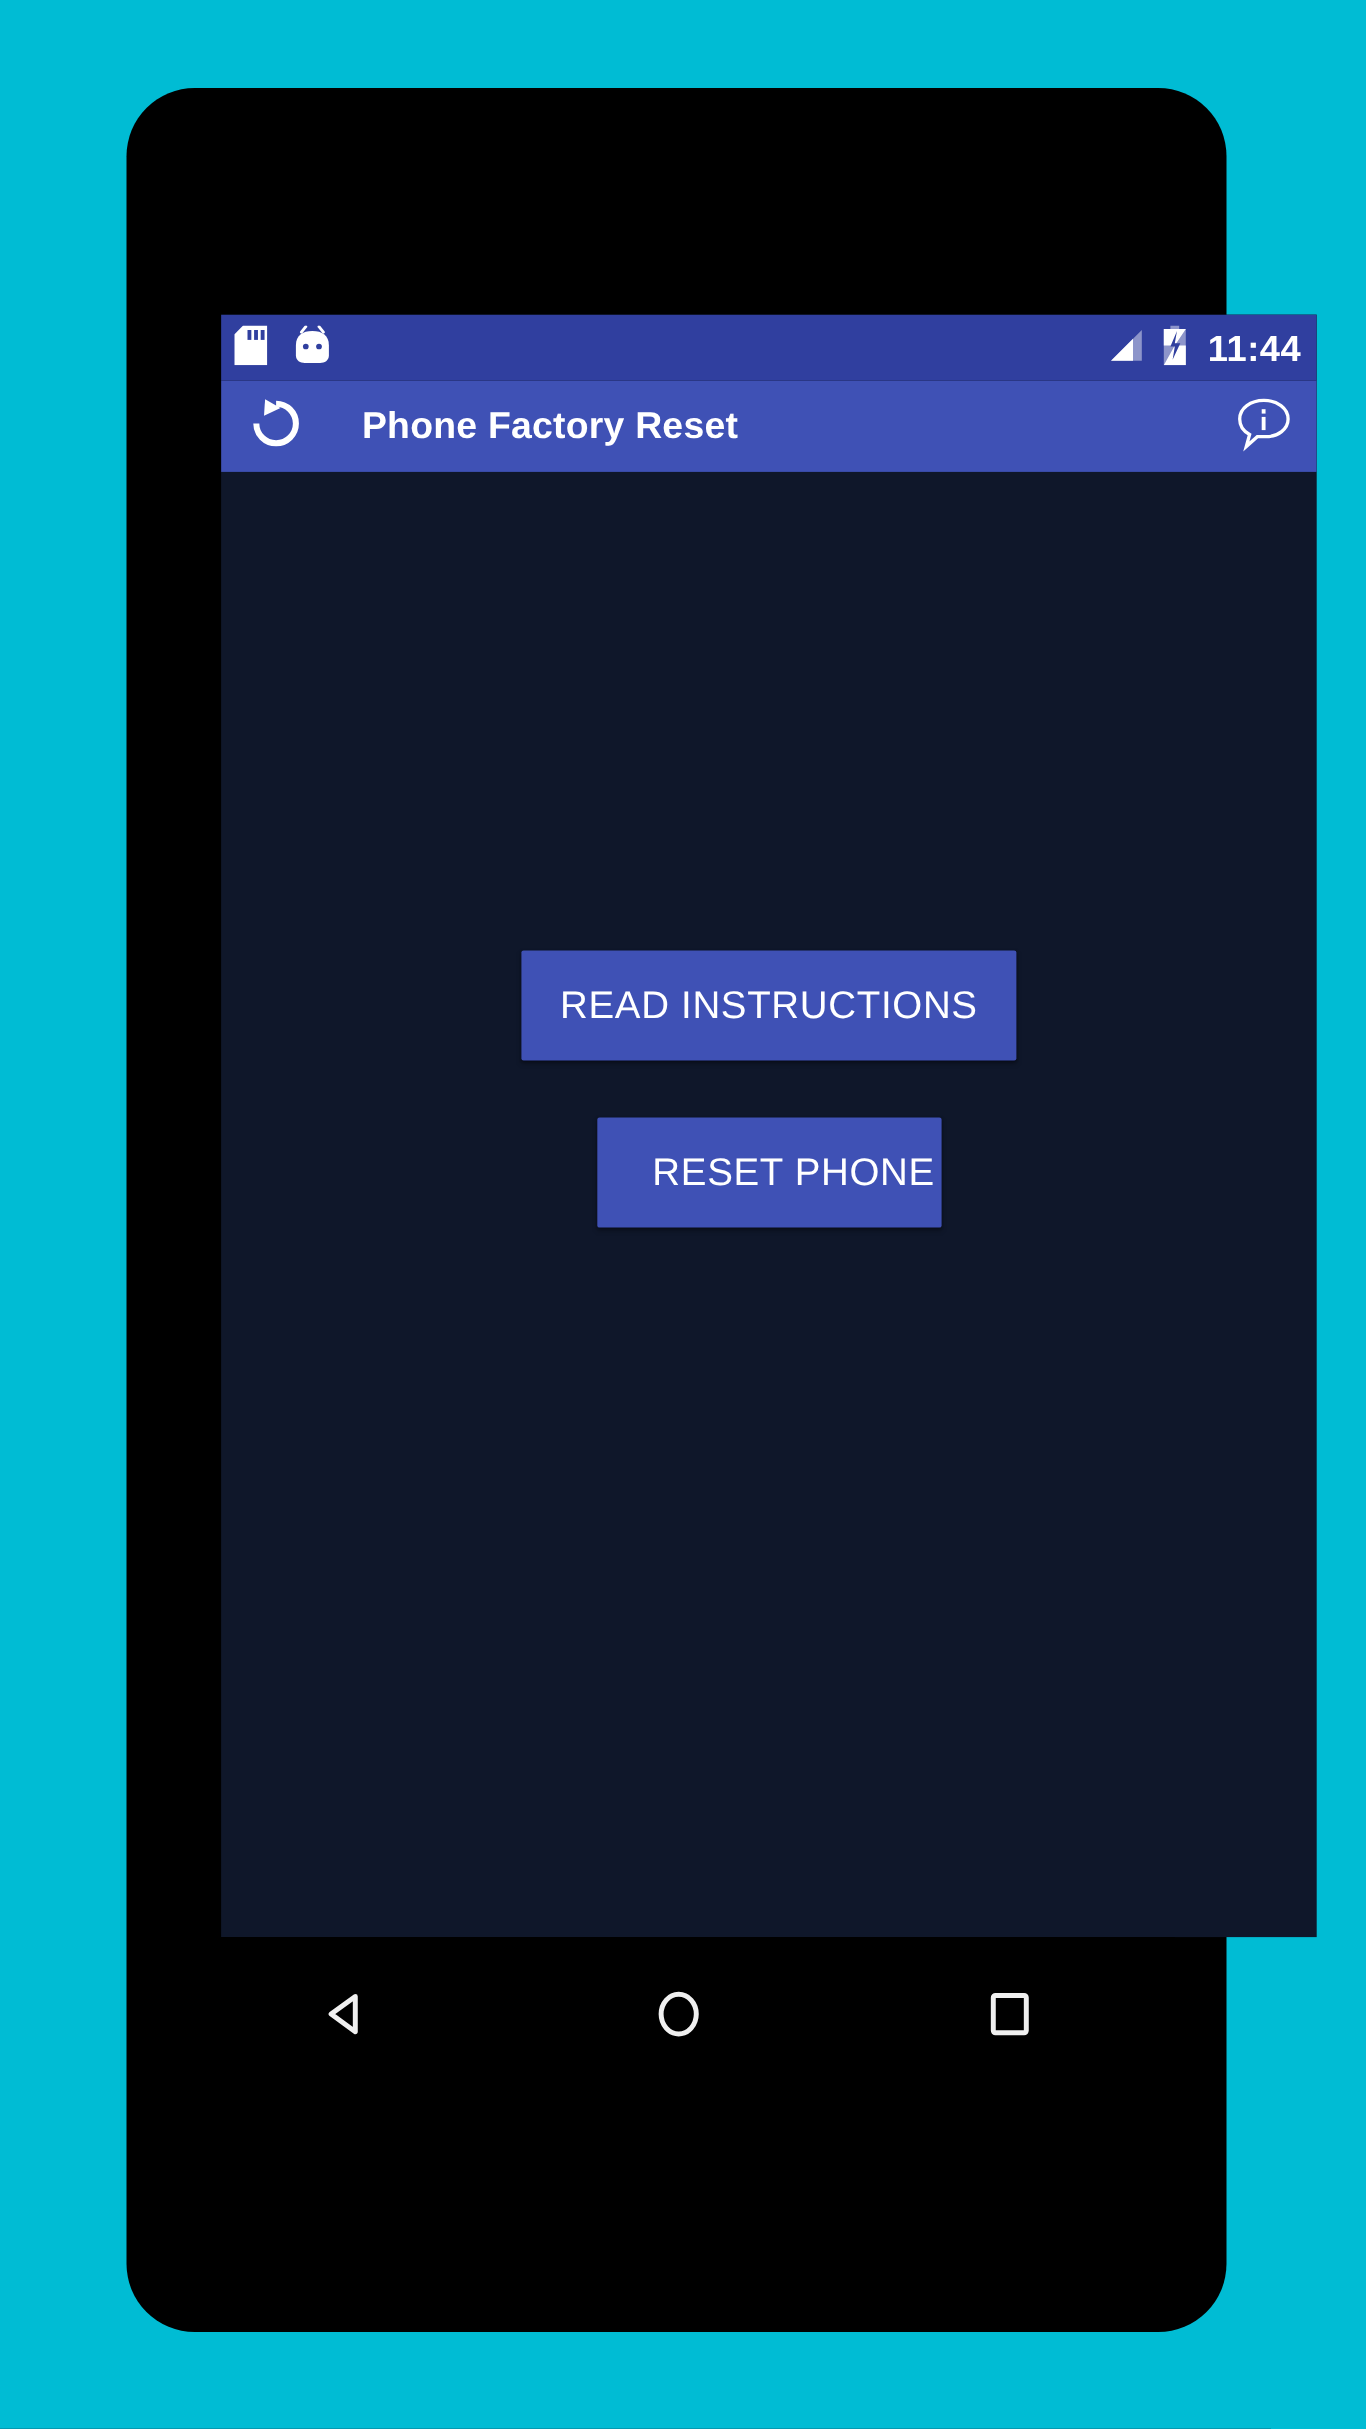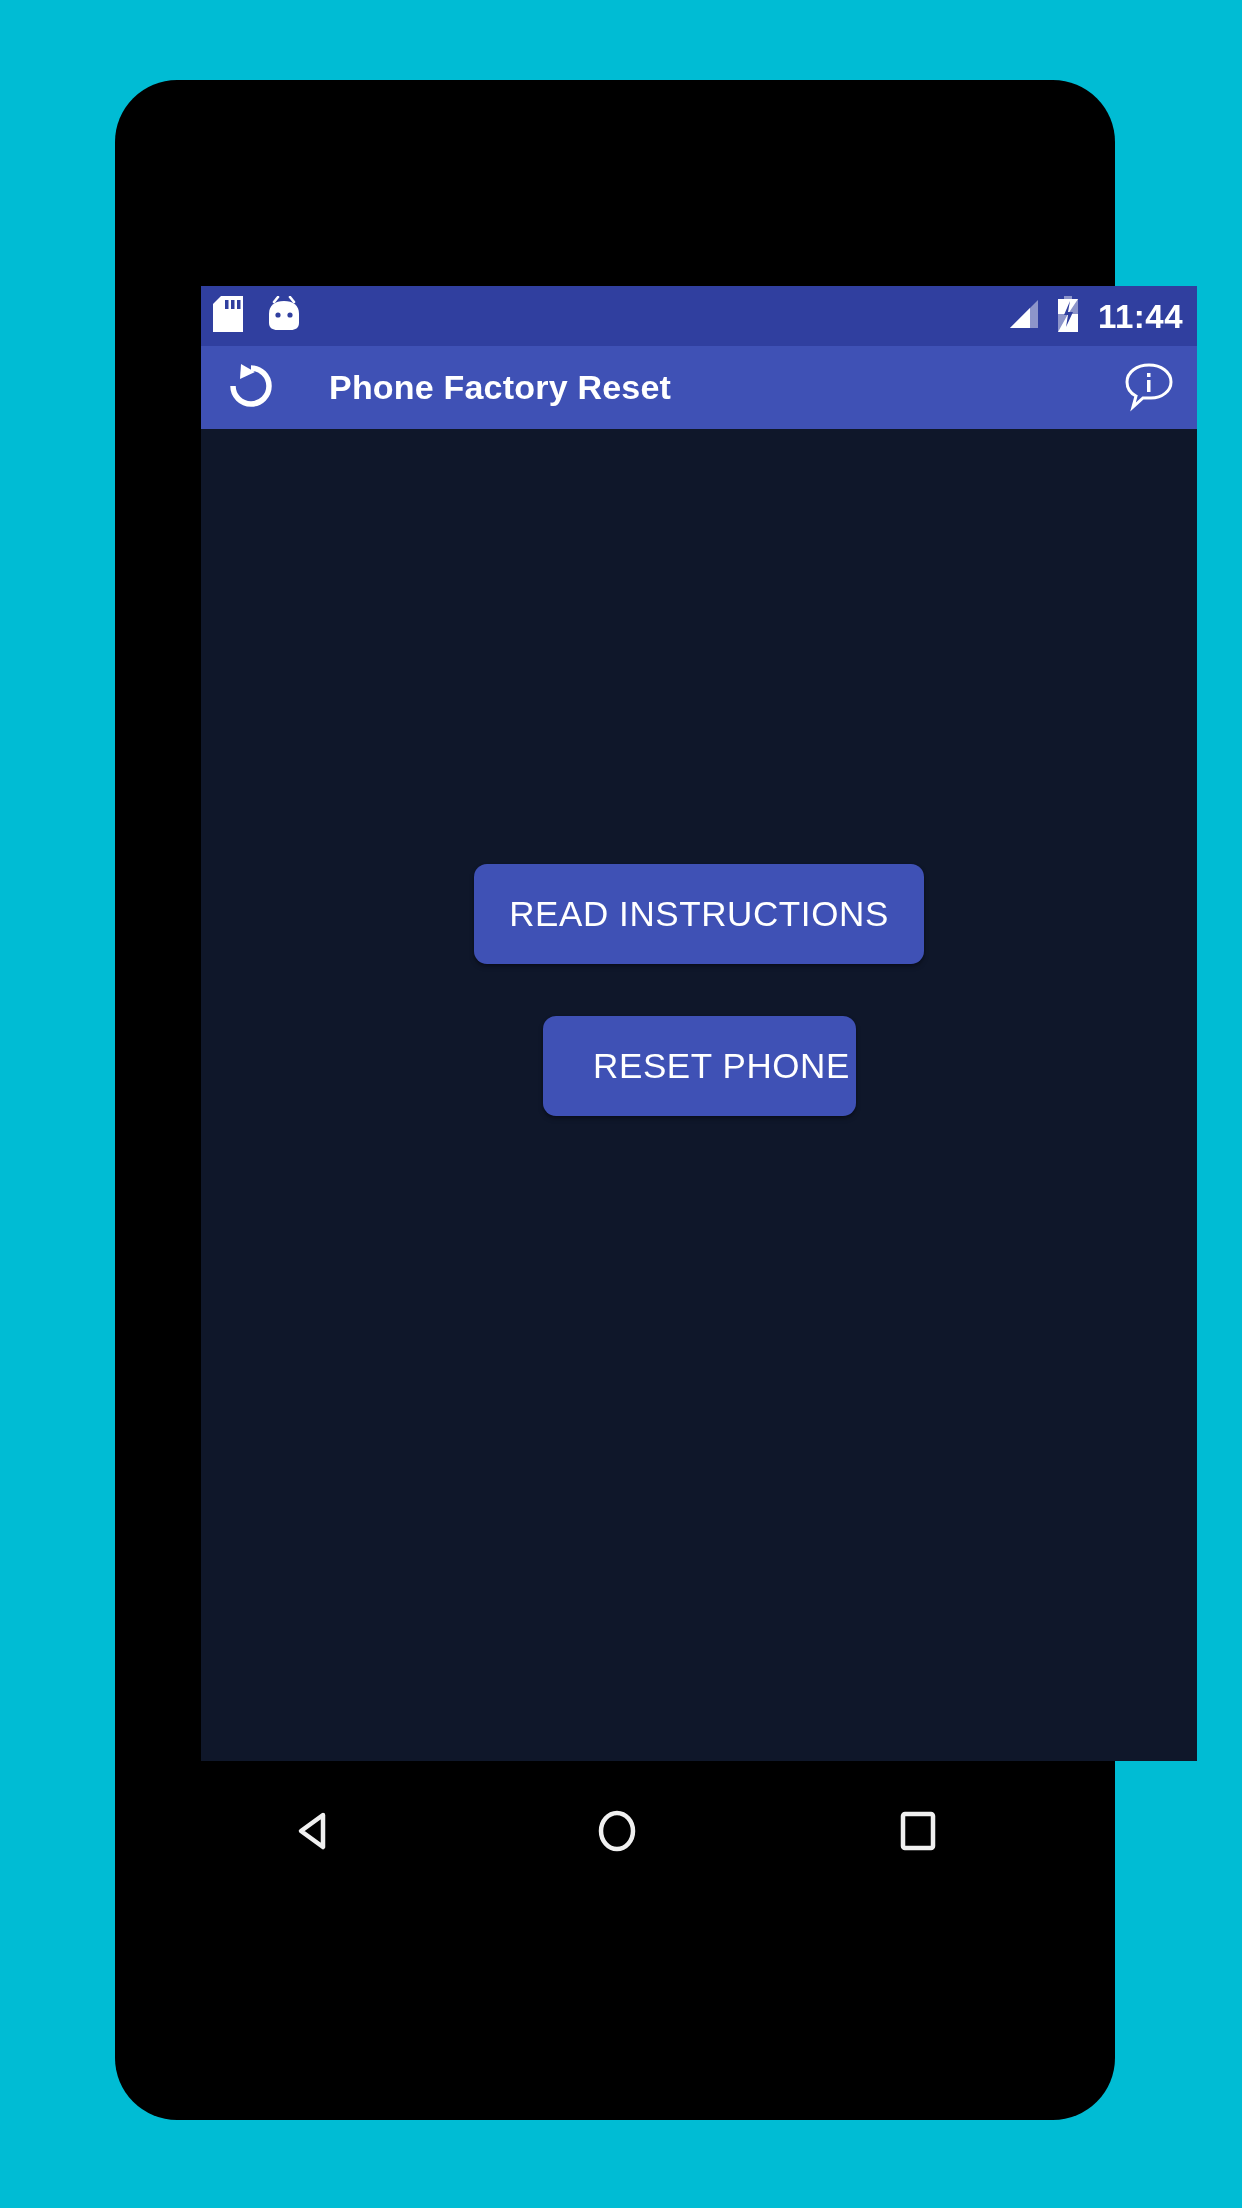--- a/index.html
+++ b/index.html
@@ -89,21 +89,21 @@
     color:#b0b0b0;
     font-size:37px;
     font-weight:bold;
     text-align:center;
     white-space:nowrap;
   }
   .mat-button {
     background:#3f51b5;
     color:#fff;
     border:none;
-    border-radius:13px;
+    border-radius:2px;
     font-family:"Liberation Sans", sans-serif;
     font-size:35px;
     font-weight:normal;
     letter-spacing:0.6px;
     box-shadow:0 3px 5px rgba(0,0,0,0.28), 0 1px 2px rgba(0,0,0,0.22);
     cursor:pointer;
   }
   #read-instructions-button {
     margin-top:52px;
     width:450px; height:100px;

